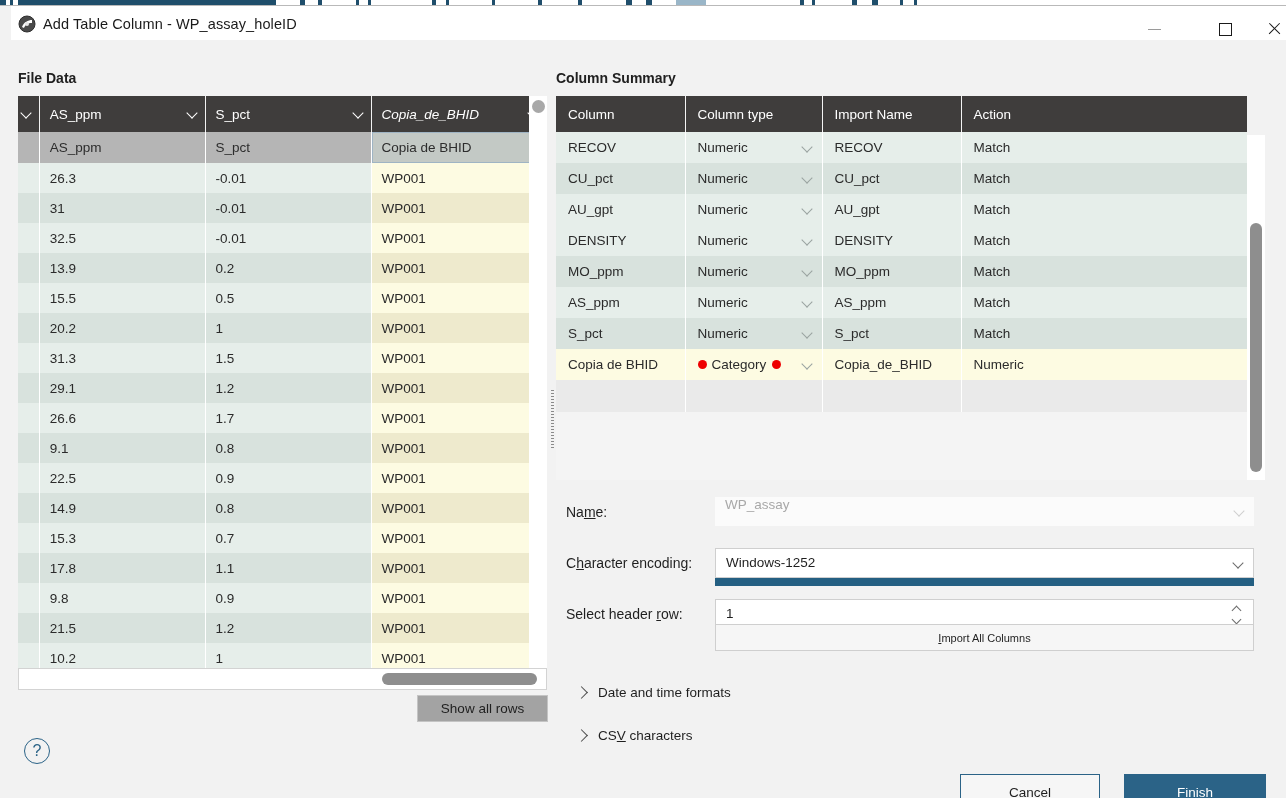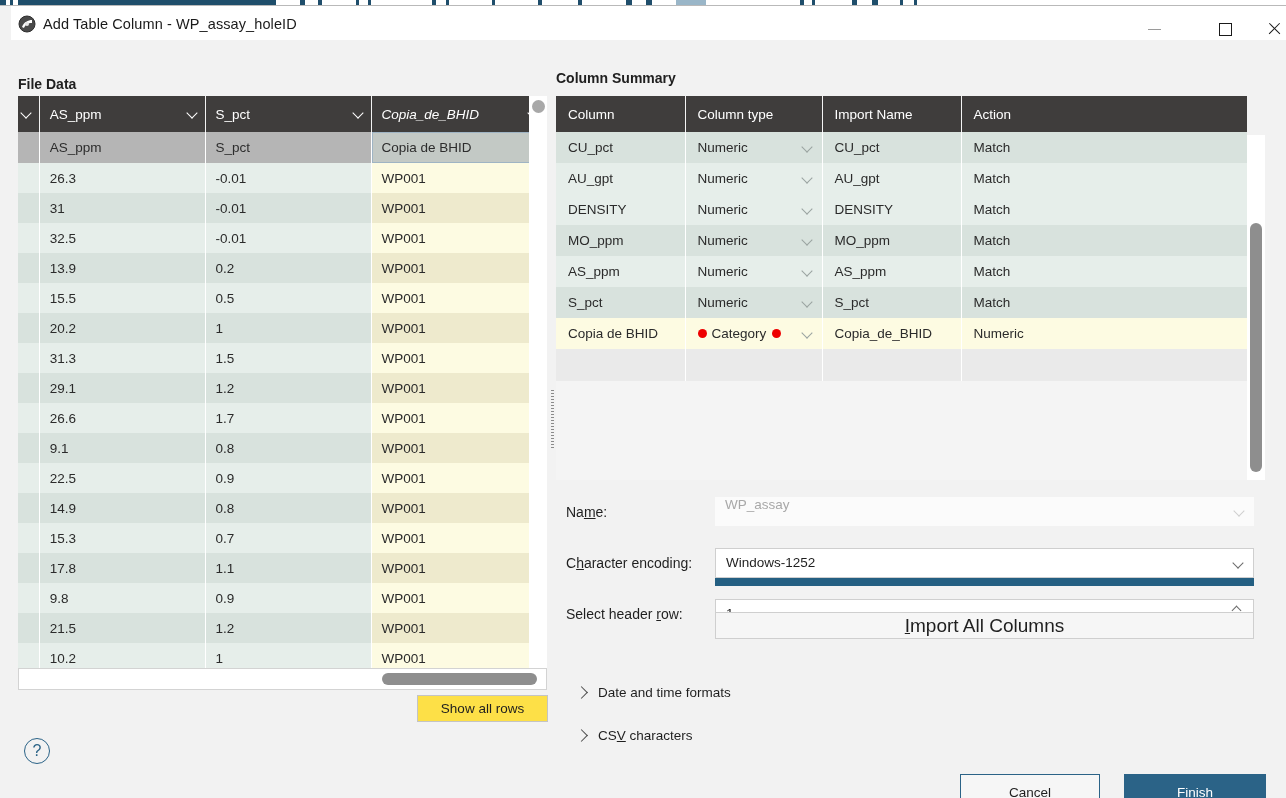--- a/index.html
+++ b/index.html
@@ -37,21 +37,21 @@
   .glyph-cls { position:relative; width:14px; height:14px; }
   .glyph-cls:before, .glyph-cls:after {
     content:""; position:absolute; left:0; top:6px; width:15px; height:1.3px; background:#1a1a1a; }
   .glyph-cls:before { transform:rotate(45deg); }
   .glyph-cls:after  { transform:rotate(-45deg); }
 
   
   .body-area { position:absolute; left:0; top:40px; width:1286px; height:758px; background:#f2f2f2; }
 
   .section-label { position:absolute; font-size:14px; font-weight:bold; color:#202020; }
-  #lbl-file-data { left:18px; top:36px; }
+  #lbl-file-data { left:18px; top:30px; }
   #lbl-col-summary { left:556px; top:30px; }
 
   
   .left-pane { position:absolute; left:18px; top:56px; width:529px; height:580px; overflow:hidden; }
   table.grid { border-collapse:collapse; table-layout:fixed; }
   .left-pane table { width:638px; margin-left:-109px; }
   .left-pane th {
     background:#3f3d3c; color:#ffffff; font-weight:normal; font-size:13.5px;
     text-align:left; padding:0 10px; height:36px; border-right:1px solid #f2f2f2;
     position:relative; white-space:nowrap;
@@ -79,21 +79,21 @@
   .left-vscroll { position:absolute; left:529px; top:56px; width:18px; height:580px; background:#ffffff; }
   .left-vscroll .thumb { position:absolute; left:3px; top:4px; width:13px; height:13px;
                           border-radius:50%; background:#a8a8a8; }
   
   .left-hscroll { position:absolute; left:18px; top:628px; width:529px; height:22px;
                   background:#ffffff; border:1px solid #d3d3d3; }
   .left-hscroll .thumb { position:absolute; left:363px; top:4px; width:155px; height:12px;
                          border-radius:6px; background:#8e8e8e; }
 
   .show-all-rows { position:absolute; left:417px; top:655px; width:131px; height:27px;
-                   background:#fde047; border:1px solid #c4c4c4; font-size:13.5px; color:#1f1f1f;
+                   background:#a3a3a3; border:1px solid #c4c4c4; font-size:13.5px; color:#1f1f1f;
                    cursor:default; font-family:"Liberation Sans", sans-serif; }
 
   .help-icon { position:absolute; left:24px; top:698px; width:26px; height:26px;
                border:1.6px solid #2b6387; border-radius:50%; color:#2b6387;
                display:flex; align-items:center; justify-content:center;
                font-size:16px; cursor:default; }
 
   
   .splitter { position:absolute; left:549px; top:348px; width:7px; height:50px; }
   .splitter i { display:block; width:3px; height:1px; background:#8a8a8a; margin:2px 0 0 2px; }
@@ -143,22 +143,22 @@
              background:#ffffff; border:1px solid #cfcfcf; font-size:13.5px; color:#1f1f1f; }
   .spinner .val { position:absolute; left:10px; top:6px; }
   .spin-up, .spin-dn { position:absolute; right:9px; width:11px; height:9px; color:#6b6b6b; }
   .spin-up { top:4px; } .spin-dn { top:16px; }
   .caret-up, .caret-dn { display:block; width:8px; height:8px; position:relative; }
   .caret-up:before { content:""; position:absolute; left:0; top:3px; width:6px; height:6px;
     border-left:1.3px solid currentColor; border-top:1.3px solid currentColor; transform:rotate(45deg); }
   .caret-dn:before { content:""; position:absolute; left:0; top:0px; width:6px; height:6px;
     border-right:1.3px solid currentColor; border-bottom:1.3px solid currentColor; transform:rotate(45deg); }
 
-  .import-all { position:absolute; left:715px; top:572px; width:539px; height:27px;
-                background:#f6f6f6; border:1px solid #cfcfcf; font-size:19px; color:#1f1f1f;
+  .import-all { position:absolute; left:715px; top:584px; width:539px; height:27px;
+                background:#f6f6f6; border:1px solid #cfcfcf; font-size:11px; color:#1f1f1f;
                 cursor:default; font-family:"Liberation Sans", sans-serif; }
 
   .expander { position:absolute; left:576px; font-size:13.5px; color:#1f1f1f; cursor:default; }
   #exp-datetime { top:645px; }
   #exp-csv { top:688px; }
   .expander .arrow { display:inline-block; width:10px; height:10px; position:relative;
                      margin-right:12px; color:#4a4a4a; }
   .expander .arrow:before { content:""; position:absolute; left:1px; top:1px; width:8px; height:8px;
     border-right:1.4px solid currentColor; border-top:1.4px solid currentColor; transform:rotate(45deg); }
 
@@ -410,20 +410,26 @@
         </colgroup>
       <thead>
         <tr>
           <th>Column</th>
           <th>Column type</th>
           <th>Import Name</th>
           <th>Action</th>
         </tr>
       </thead>
       <tbody id="cs-body">
+          <tr class="odd">
+            <td>RECOV</td>
+            <td class="typecell"><span>Numeric</span><span class="chev"></span></td>
+            <td>RECOV</td>
+            <td>Match</td>
+          </tr>
           <tr class="even">
             <td>CU_pct</td>
             <td class="typecell"><span>Numeric</span><span class="chev"></span></td>
             <td>CU_pct</td>
             <td>Match</td>
           </tr>
           <tr class="odd">
             <td>AU_gpt</td>
             <td class="typecell"><span>Numeric</span><span class="chev"></span></td>
             <td>AU_gpt</td>

